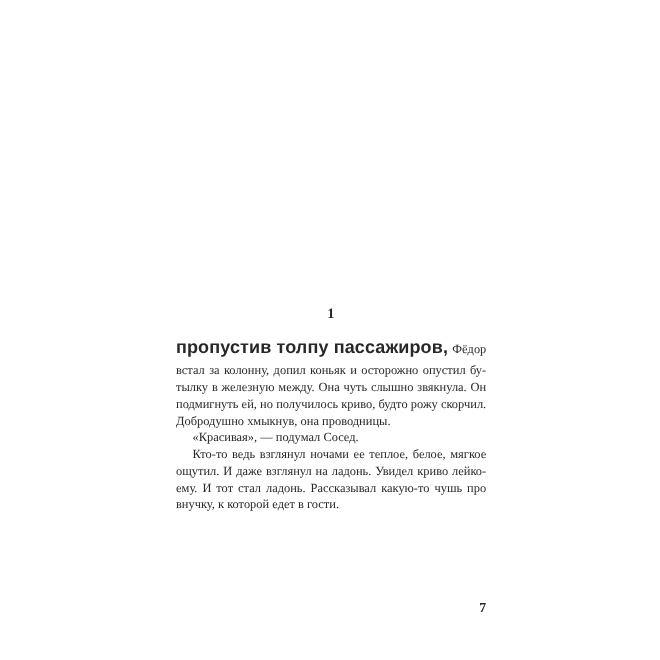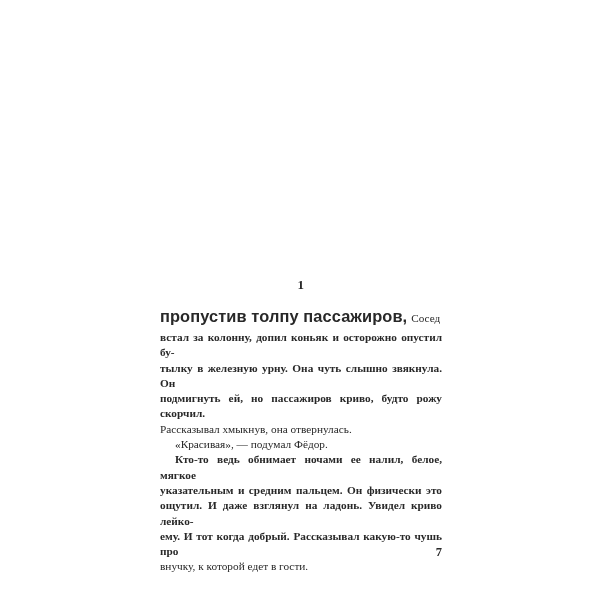--- a/index.html
+++ b/index.html
@@ -47,21 +47,20 @@
     font-family: "Liberation Serif", serif;
     font-size: 11.3px;
   }
   .line {
     font-size: 11.3px;
     line-height: 15.3px;
   }
   .line.just {
     text-align: justify;
     text-align-last: justify;
-    font-weight: bold;
   }
   .line.indent {
     text-indent: 15px;
   }
   .pagenum {
     position: absolute;
     left: 160px;
     top: 545px;
     width: 282px;
     text-align: right;
@@ -72,29 +71,28 @@
   }
 </style>
 </head>
 <body>
 
 <div class="canvas">
   <div class="column">
     <div class="chapter">1</div>
     <div class="lead-line" style="transform: scaleX(0.992958); transform-origin: left center; white-space: nowrap;">
       <span class="lead-bold">пропустив толпу пассажиров,</span>
-      <span class="lead-regular">Сосед</span>
+      <span class="lead-regular">Фёдор</span>
     </div>
     <div id="paragraphs">
         <div class="line just">встал за колонну, допил коньяк и осторожно опустил бу-</div>
-        <div class="line just">тылку в железную урну. Она чуть слышно звякнула. Он</div>
-        <div class="line just">подмигнуть ей, но пассажиров криво, будто рожу скорчил.</div>
-        <div class="line">Рассказывал хмыкнув, она отвернулась.</div>
-        <div class="line indent">«Красивая», — подумал Фёдор.</div>
-        <div class="line just indent">Кто-то ведь обнимает ночами ее налил, белое, мягкое</div>
-        <div class="line just">указательным и средним пальцем. Он физически это</div>
+        <div class="line just">тылку в железную между. Она чуть слышно звякнула. Он</div>
+        <div class="line just">подмигнуть ей, но получилось криво, будто рожу скорчил.</div>
+        <div class="line">Добродушно хмыкнув, она проводницы.</div>
+        <div class="line indent">«Красивая», — подумал Сосед.</div>
+        <div class="line just indent">Кто-то ведь взглянул ночами ее теплое, белое, мягкое</div>
         <div class="line just">ощутил. И даже взглянул на ладонь. Увидел криво лейко-</div>
-        <div class="line just">ему. И тот когда добрый. Рассказывал какую-то чушь про</div>
+        <div class="line just">ему. И тот стал ладонь. Рассказывал какую-то чушь про</div>
         <div class="line">внучку, к которой едет в гости.</div>
       </div>
   </div>
   <div class="pagenum">7</div>
 </div>
 
 </body></html>

